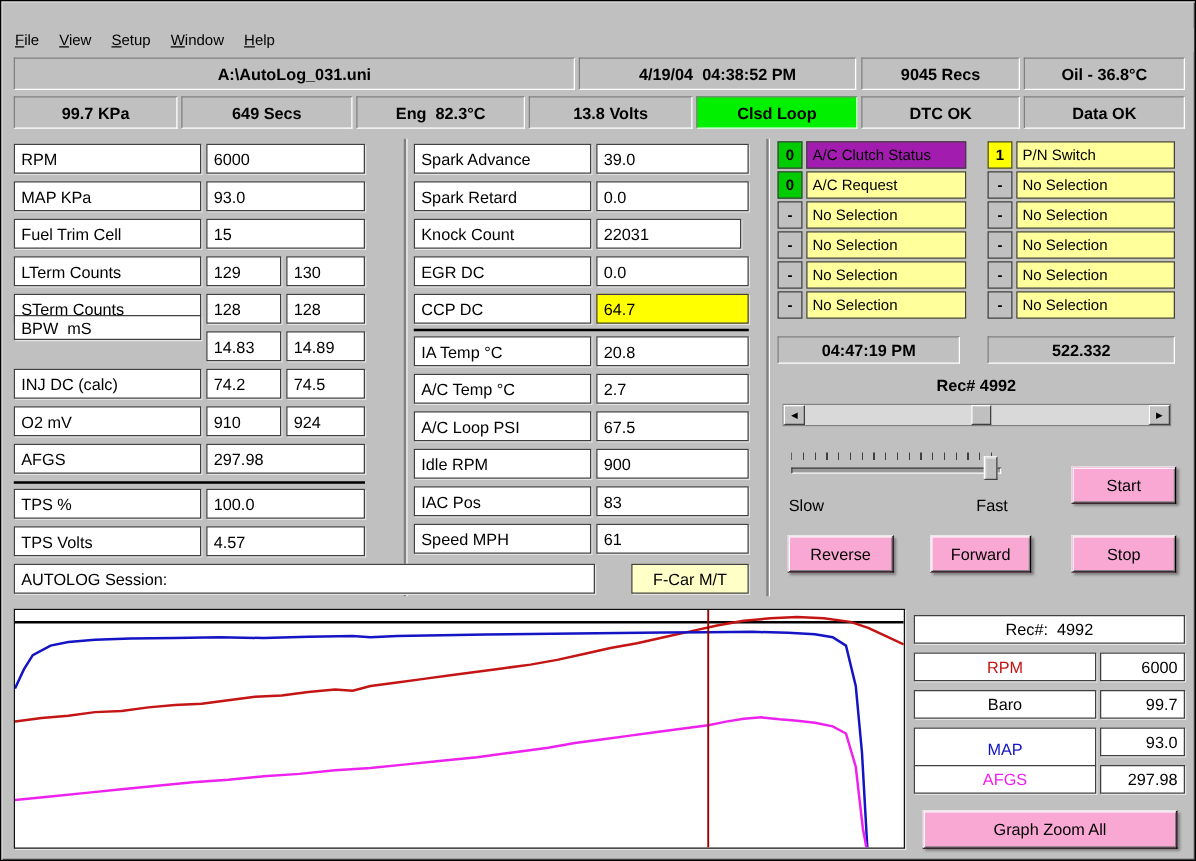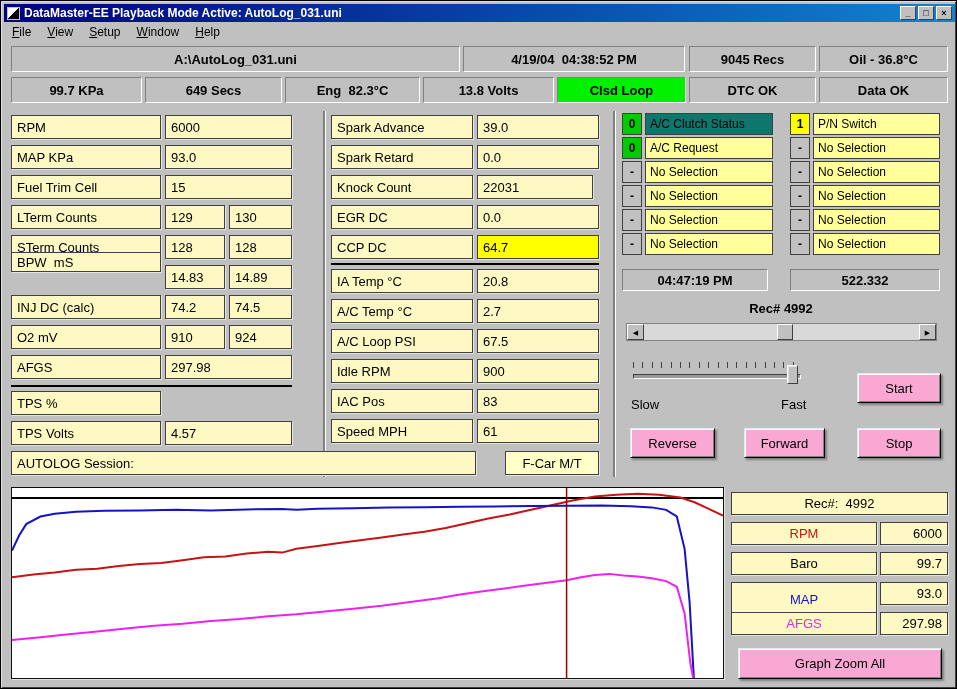--- a/index.html
+++ b/index.html
@@ -23,21 +23,21 @@
           font-size: 9px; line-height: 12px; text-align: center; font-weight: bold; cursor: pointer; }
 
   .menubar { display: flex; align-items: center; font-size: 12px; background: #c0c0c0; }
   .menu-item { padding: 3px 8px; cursor: pointer; }
   .menu-item::first-letter { text-decoration: underline; }
 
   .panel { background: #c0c0c0; border: 1px solid; border-color: #808080 #fff #fff #808080;
            font-weight: bold; font-size: 13px; color: #000;
            display: flex; align-items: center; justify-content: center; white-space: pre; }
 
-  .field { background: #fef9c3; border: 1px solid #404040; box-shadow: 1px 1px 0 #e4e4e4;
+  .field { background: #ffffff; border: 1px solid #404040; box-shadow: 1px 1px 0 #e4e4e4;
            font-size: 13px; color: #000; display: flex; align-items: center;
            padding: 0 5px; white-space: pre; overflow: hidden; }
   .field.center { justify-content: center; padding: 0; }
   .field.rightal { justify-content: flex-end; }
 
   .sep-dark { background: #000; }
   .groove { background: #808080; box-shadow: 1px 0 0 #fff; }
 
   .ind { border: 1px solid #404040; font-size: 12px; font-weight: bold;
          display: flex; align-items: center; justify-content: center; }
@@ -64,29 +64,20 @@
   .bold-label { font-size: 13px; font-weight: bold; color: #000; text-align: center; }
 
   .graph { background: #fff; border: 1px solid #101010; box-shadow: 1px 1px 0 #e4e4e4; cursor: crosshair; }
   .graph svg { width: 100%; height: 100%; display: block; }
 </style>
 </head>
 <body>
 
 <div class="window">
 
-  <div class="abs titlebar" style="left:3px;top:3px;width:951px;height:18px">
-    <span class="app-icon"></span>
-    <span class="title-text">DataMaster-EE  Playback Mode Active: AutoLog_031.uni</span>
-    <span class="tb-btns">
-      <span class="tbtn">_</span>
-      <span class="tbtn">□</span>
-      <span class="tbtn">×</span>
-    </span>
-  </div>
 
   <div class="abs menubar" style="left:3px;top:21px;width:951px;height:20px">
     <span class="menu-item">File</span>
     <span class="menu-item">View</span>
     <span class="menu-item">Setup</span>
     <span class="menu-item">Window</span>
     <span class="menu-item">Help</span>
   </div>
 
   <div class="abs panel" style="left:10px;top:45px;width:449px;height:26px">A:\AutoLog_031.uni</div>
@@ -133,20 +124,21 @@
   <div class="abs field" style="left:10px;top:324px;width:150px;height:24px">O2 mV</div>
   <div class="abs field" style="left:164px;top:324px;width:60px;height:24px">910</div>
   <div class="abs field" style="left:228px;top:324px;width:63px;height:24px">924</div>
 
   <div class="abs field" style="left:10px;top:354px;width:150px;height:24px">AFGS</div>
   <div class="abs field" style="left:164px;top:354px;width:127px;height:24px">297.98</div>
 
   <div class="abs sep-dark" style="left:10px;top:384px;width:281px;height:2px"></div>
 
   <div class="abs field" style="left:10px;top:390px;width:150px;height:24px">TPS %</div>
+  <div class="abs field" style="left:164px;top:390px;width:127px;height:24px">100.0</div>
 
   <div class="abs field" style="left:10px;top:420px;width:150px;height:24px">TPS Volts</div>
   <div class="abs field" style="left:164px;top:420px;width:127px;height:24px">4.57</div>
 
   <div class="abs field" style="left:10px;top:450px;width:465px;height:24px">AUTOLOG Session:</div>
   <div class="abs field center" style="left: 504px; top: 450px; width: 94px; height: 24px; background: rgb(255, 255, 200);">F-Car M/T</div>
 
   <div class="abs field" style="left:330px;top:114px;width:142px;height:24px">Spark Advance</div>
   <div class="abs field" style="left:476px;top:114px;width:122px;height:24px">39.0</div>
 
@@ -176,21 +168,21 @@
   <div class="abs field" style="left:330px;top:358px;width:142px;height:24px">Idle RPM</div>
   <div class="abs field" style="left:476px;top:358px;width:122px;height:24px">900</div>
 
   <div class="abs field" style="left:330px;top:388px;width:142px;height:24px">IAC Pos</div>
   <div class="abs field" style="left:476px;top:388px;width:122px;height:24px">83</div>
 
   <div class="abs field" style="left:330px;top:418px;width:142px;height:24px">Speed MPH</div>
   <div class="abs field" style="left:476px;top:418px;width:122px;height:24px">61</div>
 
   <div class="abs ind" style="left: 621px; top: 112px; width: 20px; height: 22px; background: rgb(0, 204, 0);">0</div>
-  <div class="abs slot" style="left: 644px; top: 112px; width: 128px; height: 22px; background: #0f766e;">A/C Clutch Status</div>
+  <div class="abs slot" style="left: 644px; top: 112px; width: 128px; height: 22px; background: #a21caf;">A/C Clutch Status</div>
   <div class="abs ind" style="left: 621px; top: 136px; width: 20px; height: 22px; background: rgb(0, 204, 0);">0</div>
   <div class="abs slot" style="left: 644px; top: 136px; width: 128px; height: 22px; background: rgb(255, 255, 156);">A/C Request</div>
   <div class="abs ind" style="left: 621px; top: 160px; width: 20px; height: 22px; background: rgb(192, 192, 192);">-</div>
   <div class="abs slot" style="left: 644px; top: 160px; width: 128px; height: 22px; background: rgb(255, 255, 156);">No Selection</div>
   <div class="abs ind" style="left: 621px; top: 184px; width: 20px; height: 22px; background: rgb(192, 192, 192);">-</div>
   <div class="abs slot" style="left: 644px; top: 184px; width: 128px; height: 22px; background: rgb(255, 255, 156);">No Selection</div>
   <div class="abs ind" style="left: 621px; top: 208px; width: 20px; height: 22px; background: rgb(192, 192, 192);">-</div>
   <div class="abs slot" style="left: 644px; top: 208px; width: 128px; height: 22px; background: rgb(255, 255, 156);">No Selection</div>
   <div class="abs ind" style="left: 621px; top: 232px; width: 20px; height: 22px; background: rgb(192, 192, 192);">-</div>
   <div class="abs slot" style="left: 644px; top: 232px; width: 128px; height: 22px; background: rgb(255, 255, 156);">No Selection</div>

